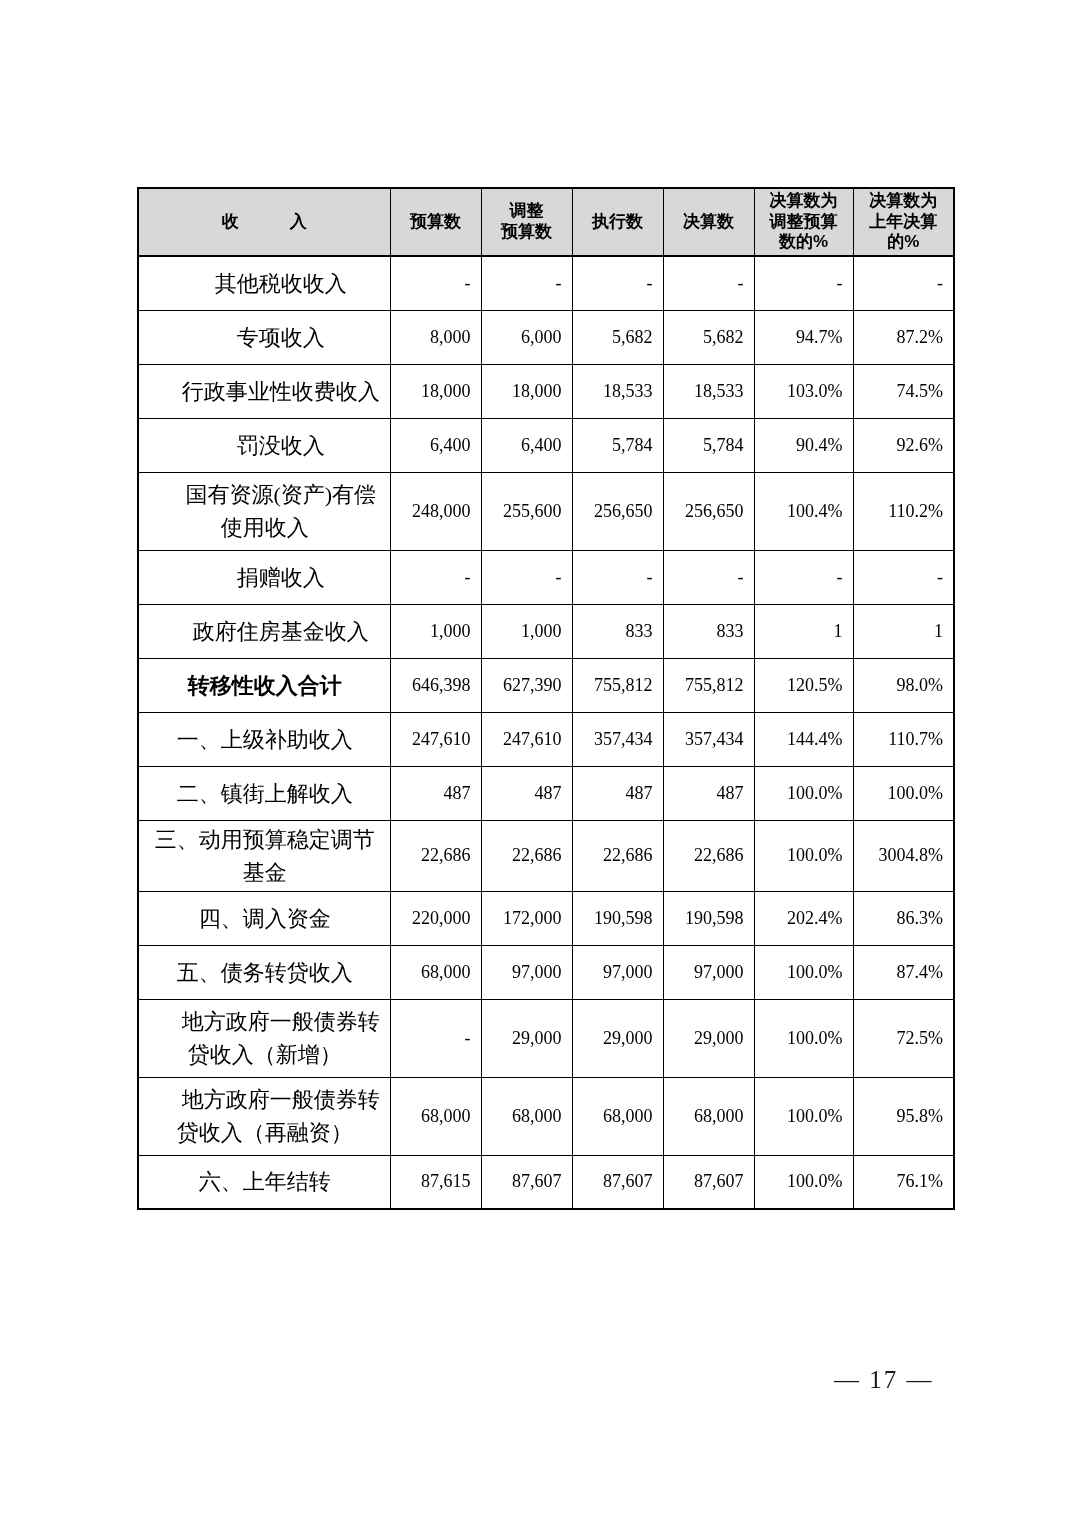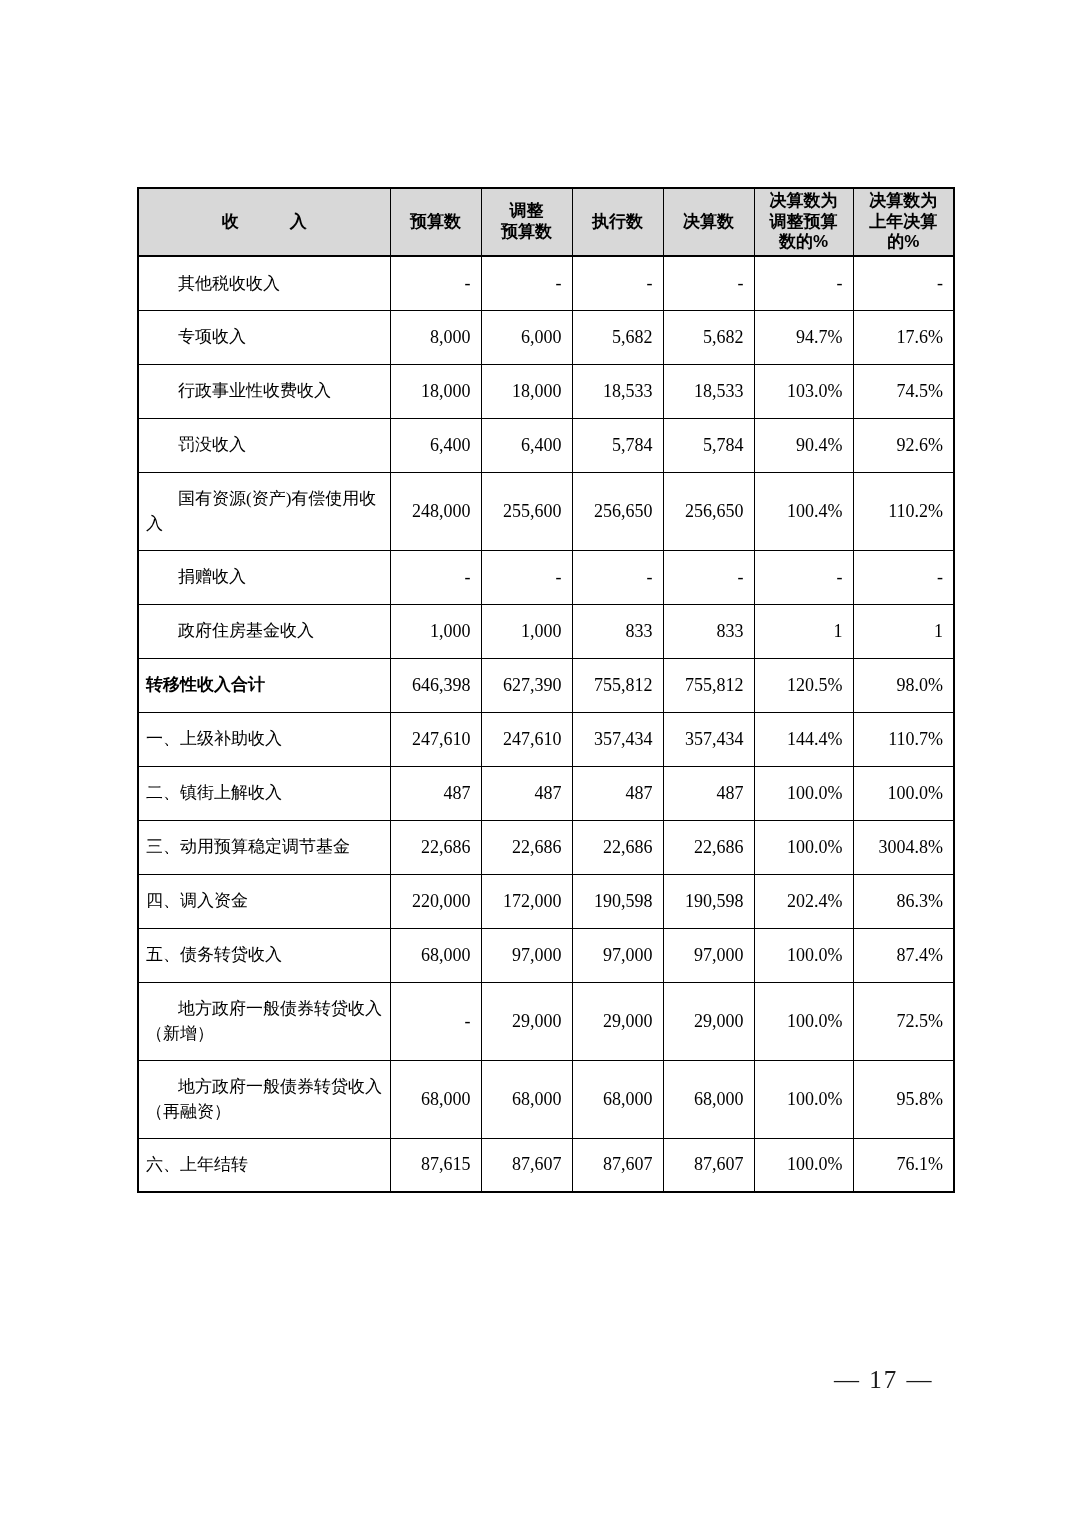--- a/index.html
+++ b/index.html
@@ -45,23 +45,23 @@
     padding: 2px 2px;
     border-bottom: 2px solid #000000;
   }
   .income-table tbody tr {
     height: 54px;
   }
   .income-table tbody tr.tall {
     height: 78px;
   }
   .income-table td.c-label {
-    font-size: 17px;
+    font-size: 22px;
     line-height: 1.5;
-    text-align: left;
+    text-align: center;
     padding: 2px 6px 2px 7px;
   }
   .income-table tr.sub td.c-label {
     text-indent: 32px;
   }
   .income-table tr.bold td.c-label {
     font-family: Liberation Sans, sans-serif;
     font-weight: bold;
     text-indent: 0;
   }
@@ -126,21 +126,21 @@
   </tr>
 
 
   <tr class="sub">
     <td class="c-label">专项收入</td>
     <td class="c-num">8,000</td>
     <td class="c-num">6,000</td>
     <td class="c-num">5,682</td>
     <td class="c-num">5,682</td>
     <td class="c-num">94.7%</td>
-    <td class="c-num">17.6%</td>
+    <td class="c-num">87.2%</td>
   </tr>
 
   <tr class="sub">
     <td class="c-label">行政事业性收费收入</td>
     <td class="c-num">18,000</td>
     <td class="c-num">18,000</td>
     <td class="c-num">18,533</td>
     <td class="c-num">18,533</td>
     <td class="c-num">103.0%</td>
     <td class="c-num">74.5%</td>

